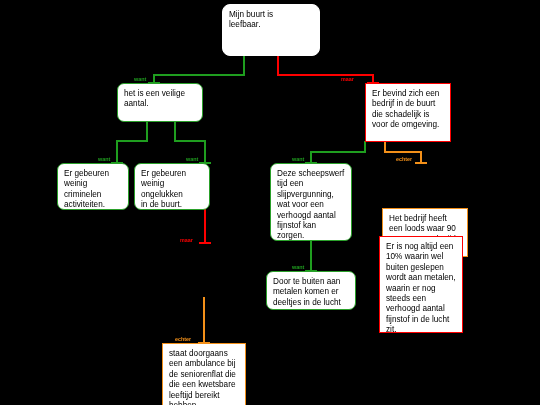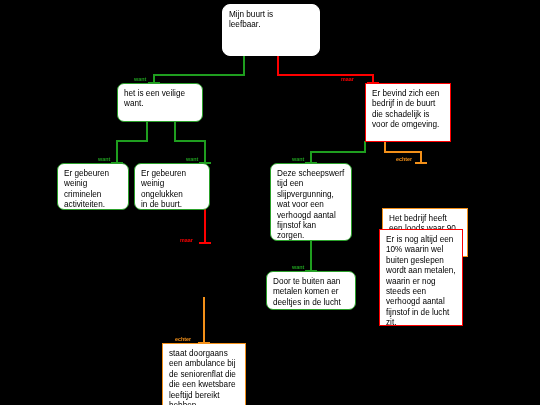--- a/index.html
+++ b/index.html
@@ -109,21 +109,21 @@
   <div class="elabel l-green" style="left:292px; top:264px;">want</div>
 
   <div class="edge e-red" style="left:420px; top:211px; width:2px; height:33px;"></div>
   <div class="edge e-red" style="left:415px; top:242px; width:12px; height:2px;"></div>
   <div class="elabel l-red" style="left:398px; top:237px;">maar</div>
 
   <div class="node n-root" style="left:222px; top:4px; width:98px; height:52px;">Mijn buurt is
 leefbaar.</div>
 
   <div class="node rounded n-green" style="left:117px; top:83px; width:86px; height:39px;">het is een veilige
-want.</div>
+aantal.</div>
 
   <div class="node rounded n-green" style="left:57px; top:163px; width:72px; height:47px;">Er gebeuren
 weinig criminelen
 activiteiten.</div>
 
   <div class="node rounded n-green" style="left:134px; top:163px; width:76px; height:47px;">Er gebeuren
 weinig ongelukken
 in de buurt.</div>
 
 
@@ -149,21 +149,21 @@
 
   <div class="node rounded n-green" style="left:266px; top:271px; width:90px; height:39px;">Door te buiten aan
 metalen komen er
 deeltjes in de lucht</div>
 
   <div class="node n-orange" style="left:382px; top:180px; width:86px; height:49px;margin-top:28px;">Het bedrijf heeft
 een loods waar 90
 procent van de tijd
 in geslepen wordt.</div>
 
-  <div class="node n-red" style="left:379px; top:229px; width:84px; height:97px;">Er is nog altijd een
+  <div class="node n-red" style="left:379px; top:236px; width:84px; height:97px;">Er is nog altijd een
 10% waarin wel
 buiten geslepen
 wordt aan metalen,
 waarin er nog
 steeds een
 verhoogd aantal
 fijnstof in de lucht
 zit.</div>
 
 </div>

